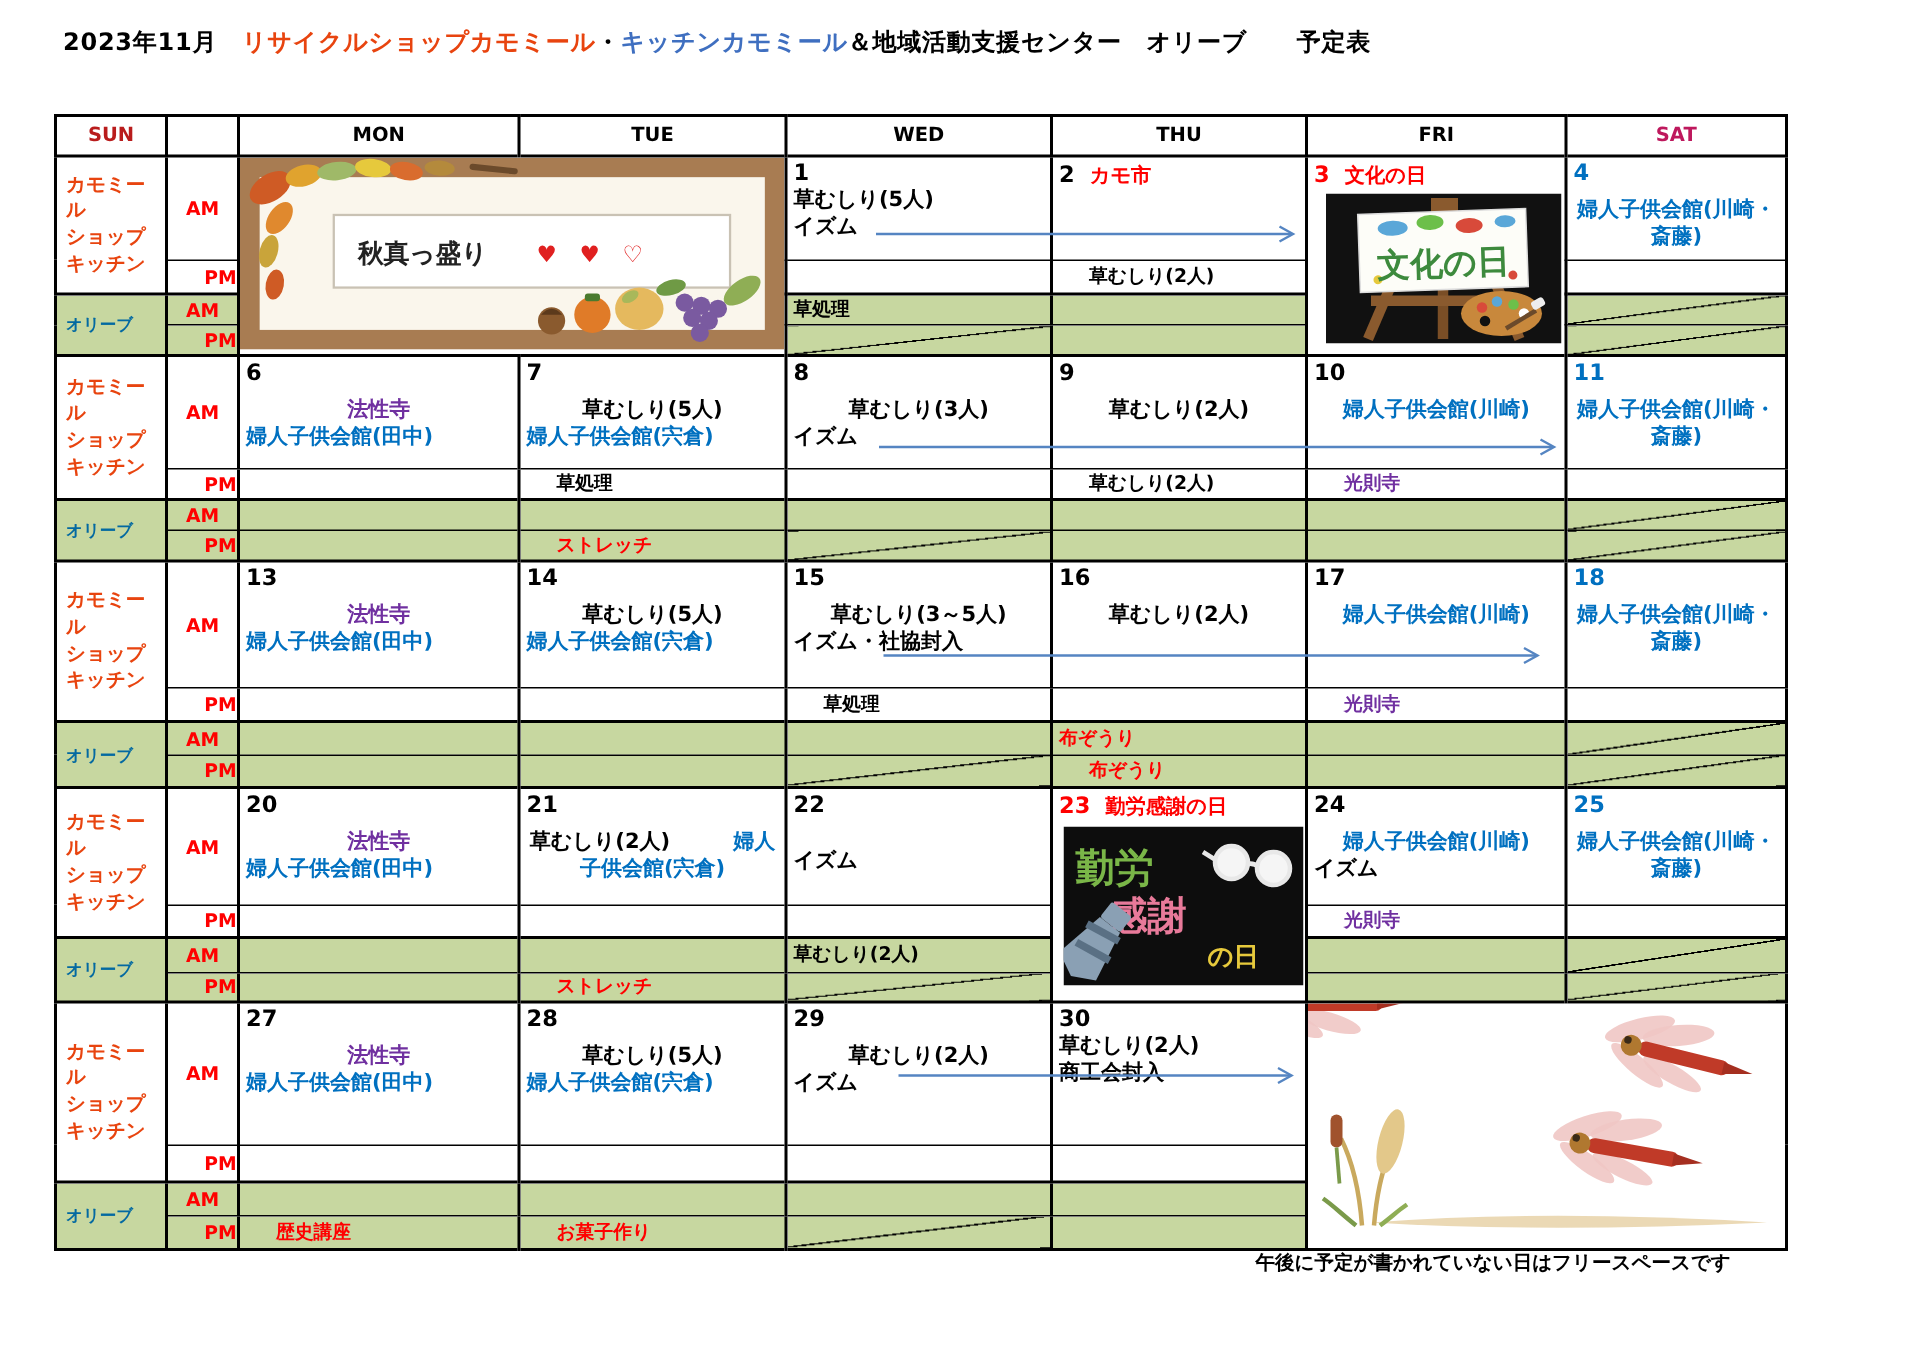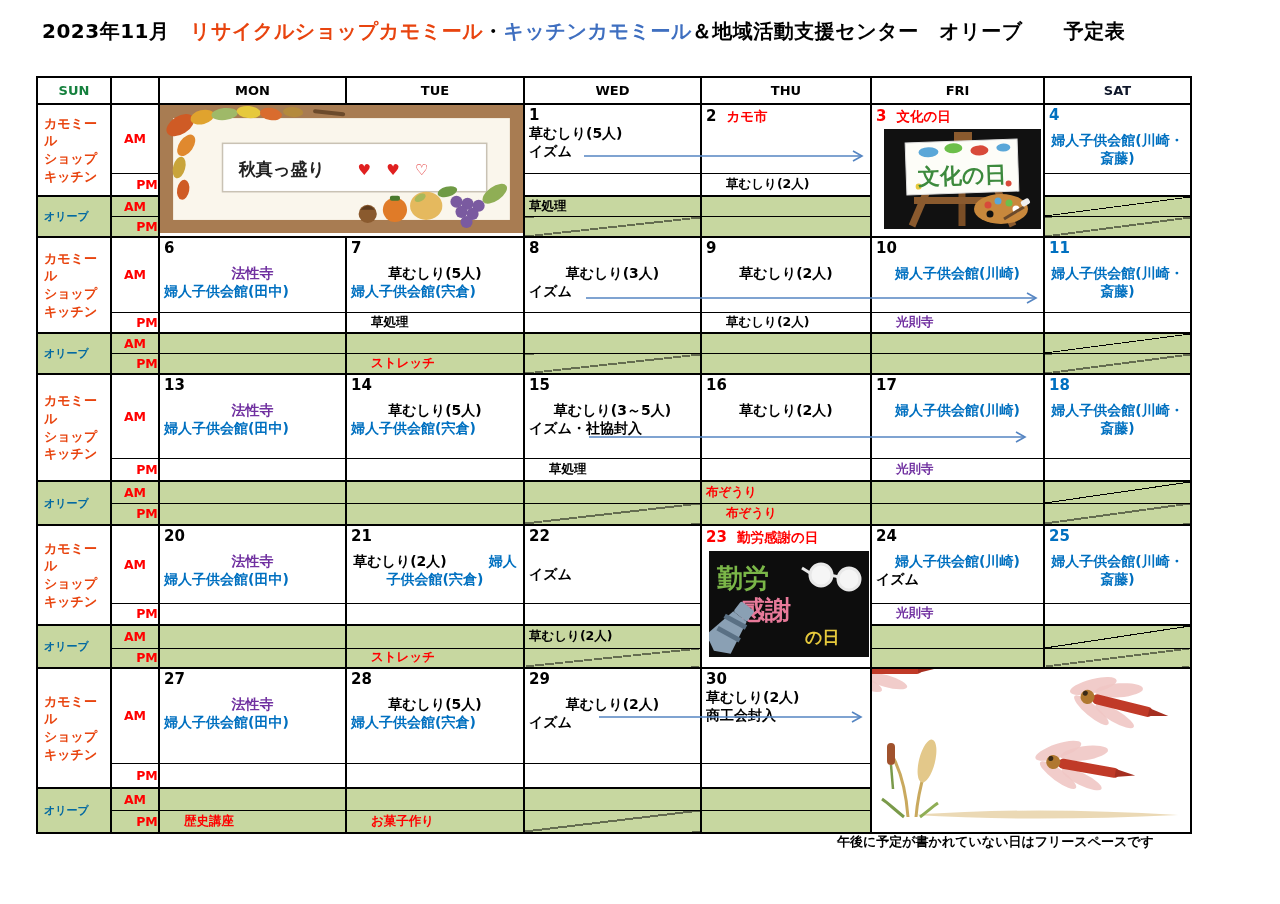--- a/index.html
+++ b/index.html
@@ -1,33 +1,33 @@
 <!DOCTYPE html>
 <html><head>
 <meta charset="utf-8">
 <style>
   html,body{margin:0;padding:0;background:#fff;}
   body{width:1280px;height:904px;position:relative;overflow:hidden;
        font-family:"DejaVu Sans","Liberation Sans",sans-serif;font-weight:bold;color:#000;}
   .page{position:absolute;inset:0;}
 
-  .title{position:absolute;left:42px;top:18px;font-size:20px;white-space:nowrap;letter-spacing:.5px;}
+  .title{position:absolute;left:42px;top:18px;font-size:16px;white-space:nowrap;letter-spacing:.5px;}
   .t-orange{color:#e8440f;}
   .t-titleblue{color:#3f6fc0;}
   .contact{position:absolute;left:36px;top:52px;width:1154px;text-align:right;font-size:15px;}
   .contact span{margin-left:28px;}
 
   table.cal{position:absolute;left:36px;top:76px;border-collapse:collapse;table-layout:fixed;
             border:2px solid #000;width:1154px;}
   td,th{border-left:2px solid #000;border-right:2px solid #000;border-top:2px solid #000;
         padding:0;vertical-align:top;overflow:hidden;}
   tr.thin td{border-top-width:1px;padding-left:24px;}
   th{font-size:13px;vertical-align:middle;text-align:center;font-weight:bold;background:#fff;}
-  .th-sun{color:#15803d;margin-left:42px;}
-  .th-sat{color:#0f172a;}
+  .th-sun{color:#b91c1c;margin-left:42px;}
+  .th-sat{color:#be185d;}
 
   .g{background:#c7d7a0;}
   .diag{background-image:linear-gradient(to bottom right,transparent 48.8%,#000 48.8%,#000 51.2%,transparent 51.2%);}
 
   .lblc{color:#e8440f;font-size:13px;line-height:1.35;padding:2px 6px;vertical-align:middle;}
   .lblo{color:#0369a1;font-size:11px;vertical-align:middle;padding:12px 6px;}
   .ampm{color:#ff0000;font-size:12.5px;text-align:center;vertical-align:middle;}
 
   .c{padding:1px 4px;}
   .day{font-size:15px;line-height:1.2;}

